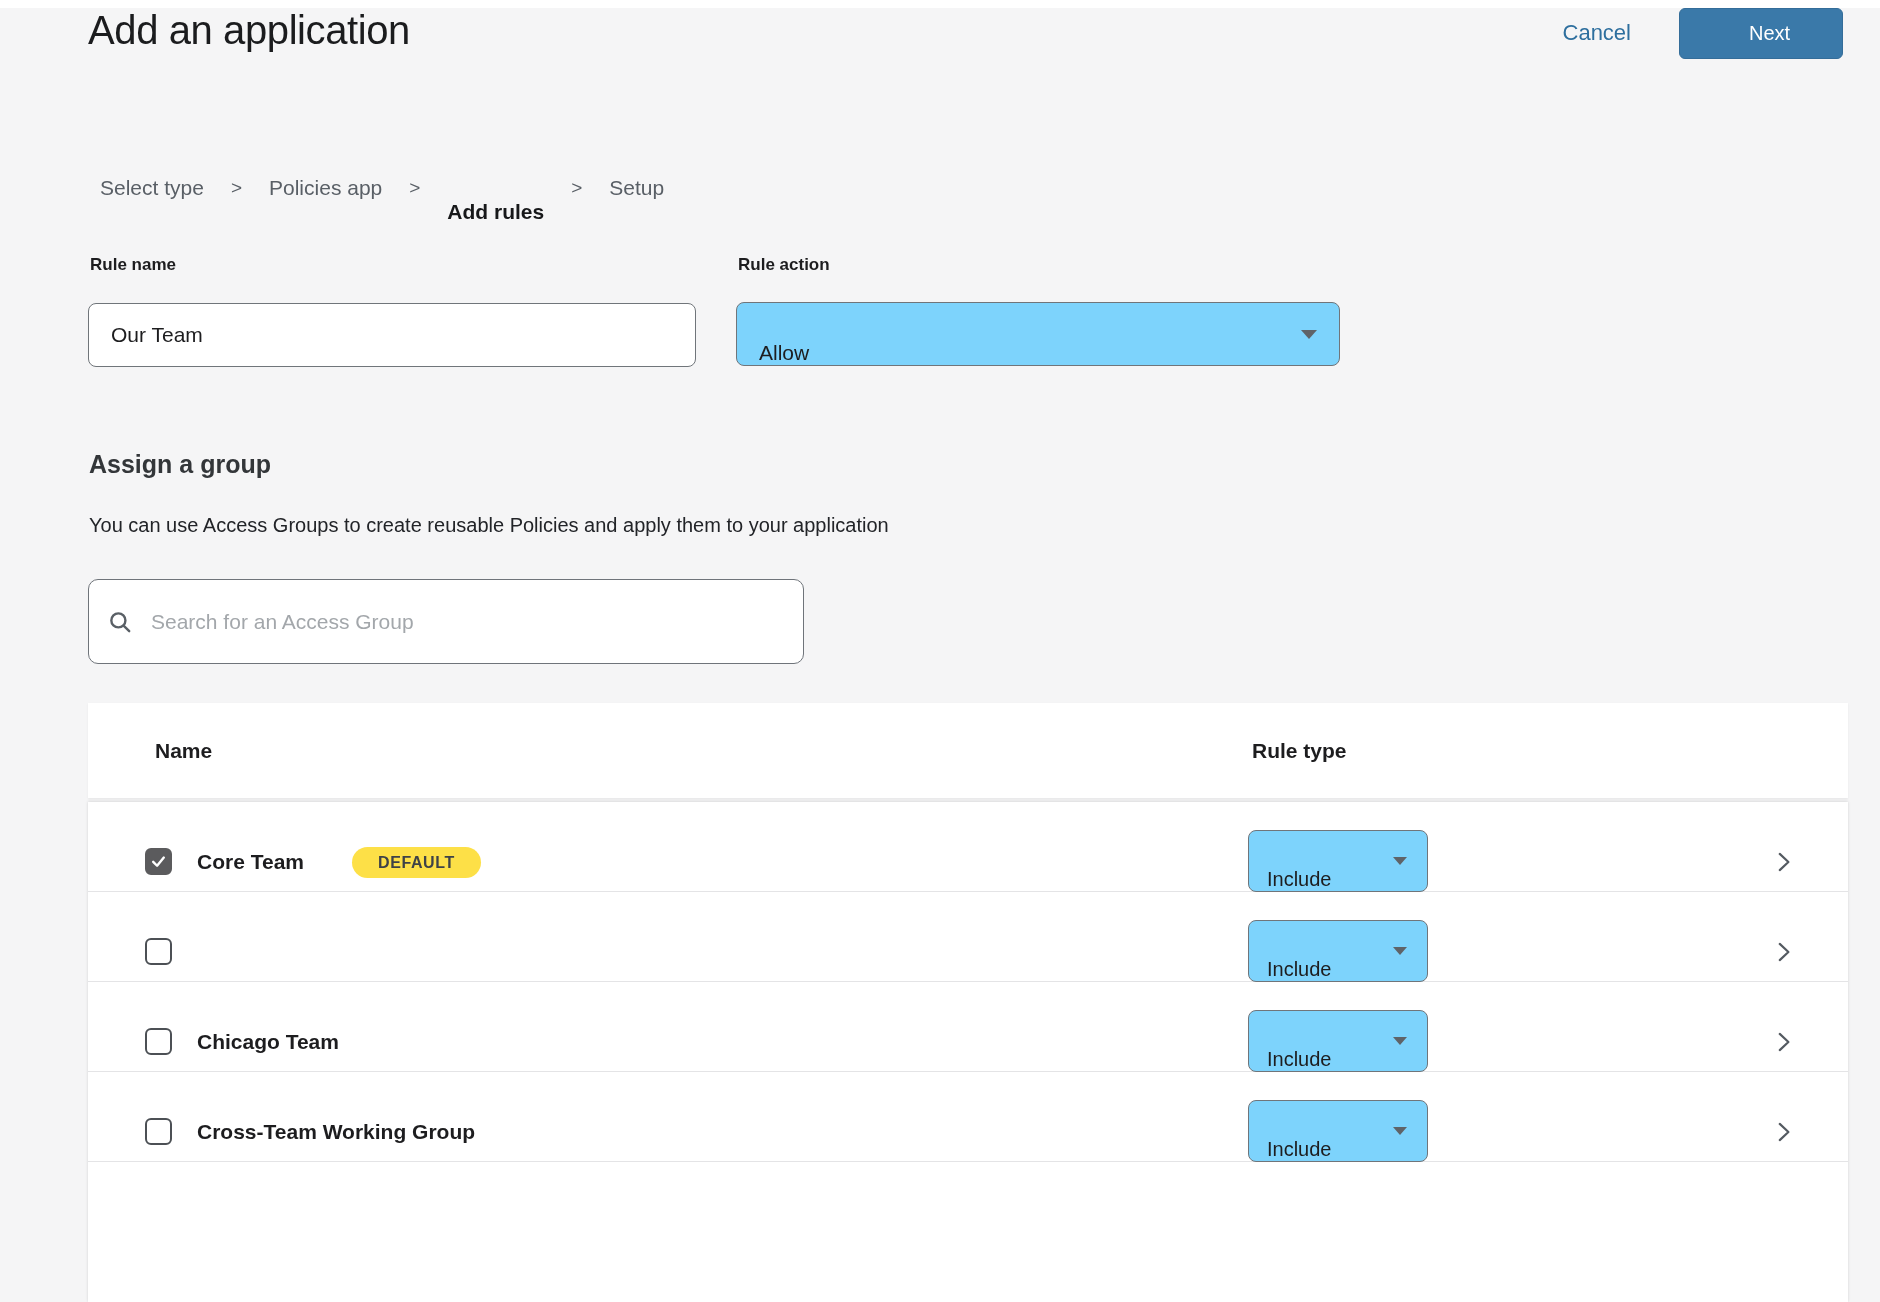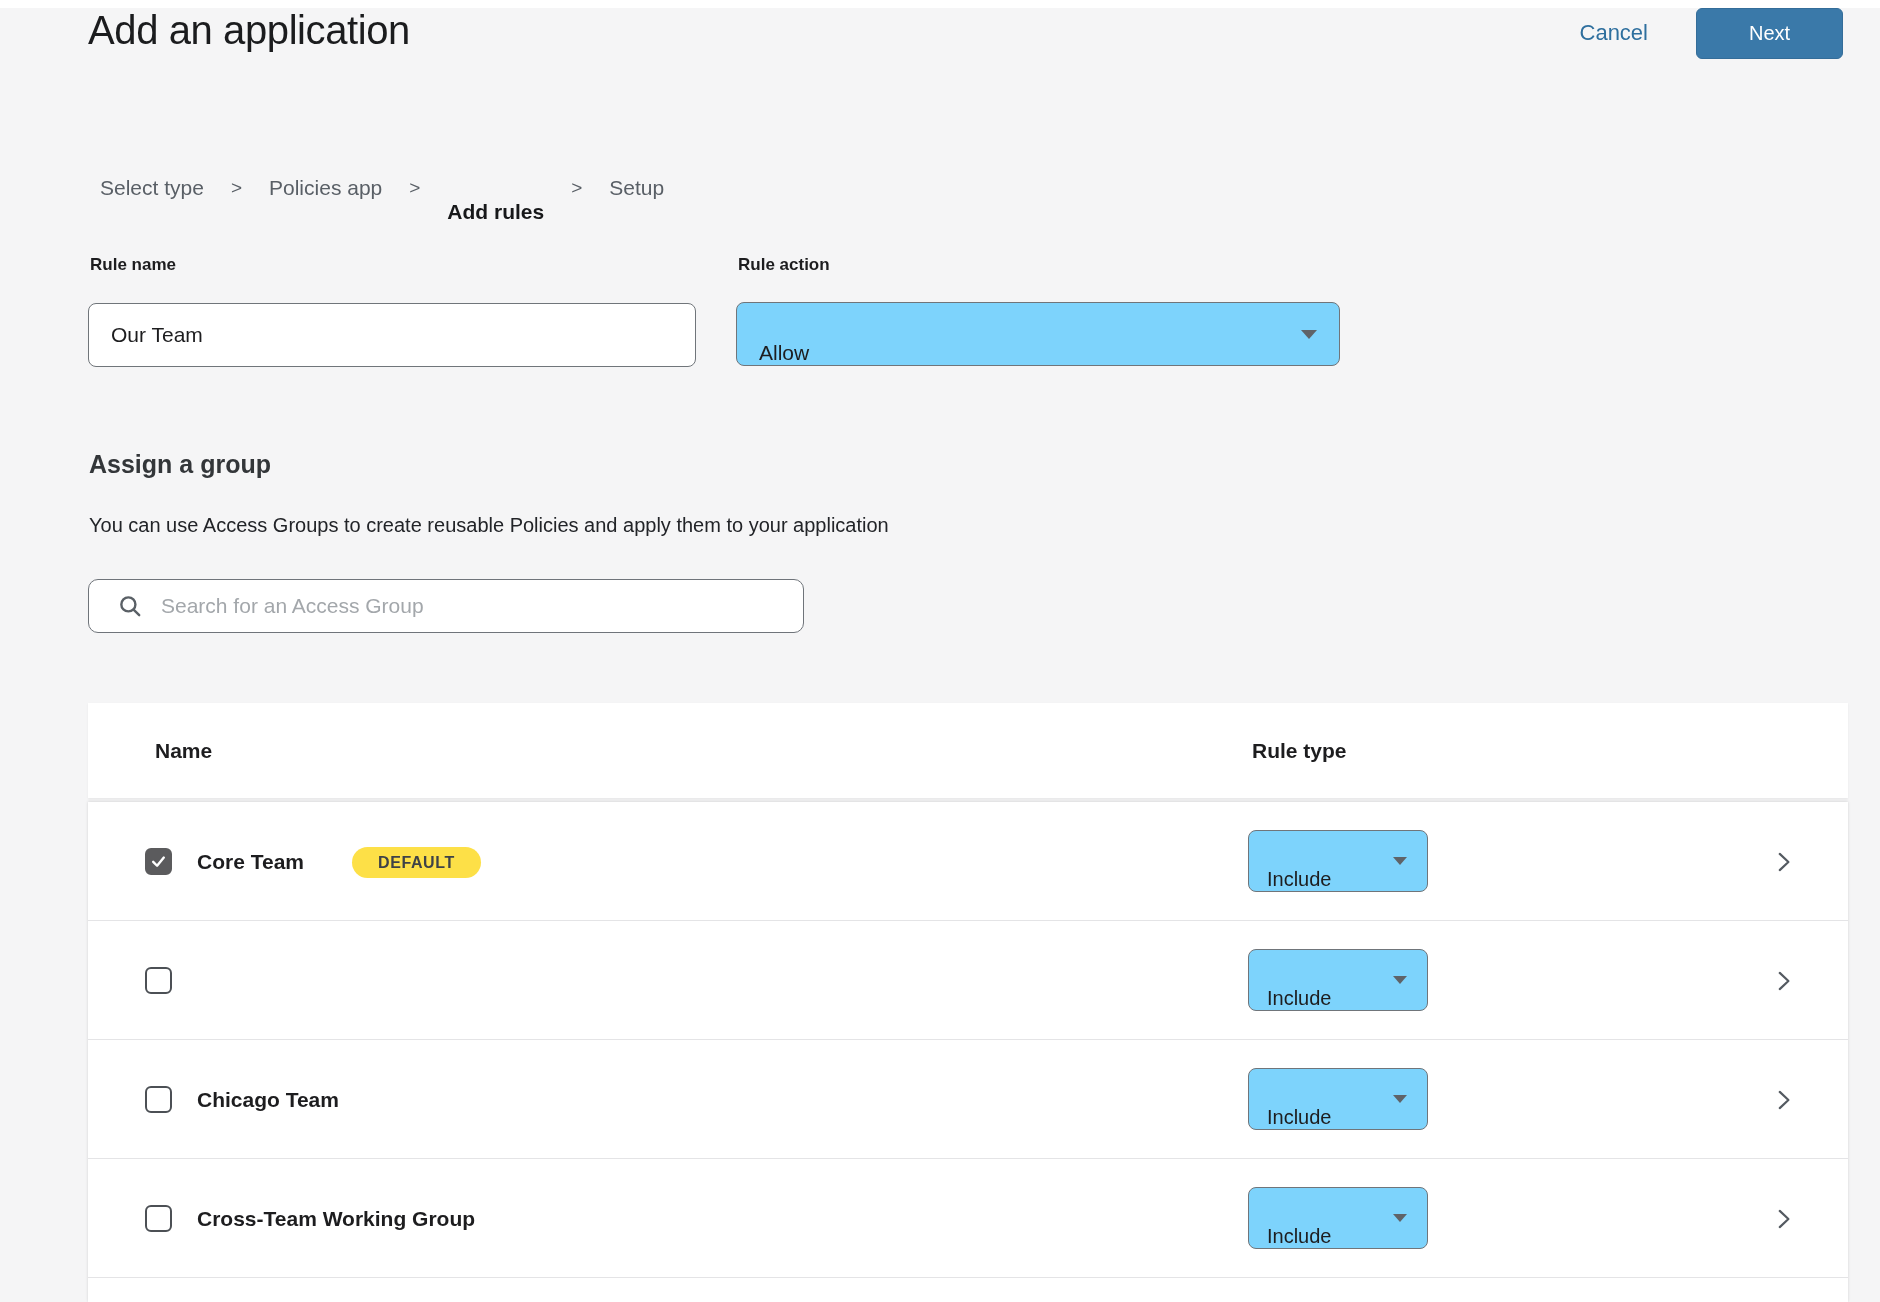--- a/index.html
+++ b/index.html
@@ -19,21 +19,21 @@
     font-size:40px;font-weight:400;letter-spacing:-0.4px;color:#1b1c1e;
   }
   .header-actions{
     position:absolute;top:8px;right:37px;height:50px;
     display:flex;align-items:center;gap:48px;text-align:right;
   }
   .cancel-link{font-size:22px;color:#2e6f9e;cursor:pointer;}
   .next-btn{
     width:145px;height:49px;border:1px solid #346d99;border-radius:6px;
     background:#3a79a9;color:#ffffff;font-size:20px;
-    display:flex;align-items:center;justify-content:center;cursor:pointer;
+    display:flex;align-items:center;justify-content:center;cursor:pointer;padding-left:17px;
   }
 
   
   .breadcrumb{
     position:absolute;left:100px;top:152px;
     display:flex;align-items:center;gap:27px;
     font-size:21px;color:#595f66;
   }
   .breadcrumb .step{color:#595f66;cursor:pointer;}
   .breadcrumb .step.active{color:#17181a;font-weight:700;cursor:default;margin-top:48px;}
@@ -56,23 +56,23 @@
   .rule-action-select{left:736px;top:302px;width:604px;height:64px;padding:0 22px;font-size:21px;}
   .caret{
     width:0;height:0;border-left:8px solid transparent;border-right:8px solid transparent;
     border-top:9px solid #5f6368;position:absolute;right:22px;top:50%;margin-top:-4px;
   }
 
   
   .section-heading{position:absolute;left:89px;top:450px;font-size:25px;font-weight:700;color:#333639;}
   .section-desc{position:absolute;left:89px;top:514px;font-size:20px;color:#222428;}
   .search-box{
-    position:absolute;left:88px;top:579px;width:716px;height:54px;
+    position:absolute;left:88px;top:579px;width:716px;height:85px;
     background:#fff;border:1px solid #6f747a;border-radius:10px;box-sizing:border-box;
-    display:flex;align-items:center;padding:0 28px;gap:16px;
+    display:flex;align-items:center;padding:0 18px;gap:16px;
   }
   .search-box svg{flex:0 0 auto;}
   .search-input{
     border:none;outline:none;flex:1;font-size:21px;color:#1d1d1f;
     font-family:"Liberation Sans", sans-serif;background:transparent;
   }
   .search-input::placeholder{color:#a3a7ab;}
 
   
   .table-header-card{
@@ -83,21 +83,21 @@
   .col-name{position:absolute;left:67px;top:0;height:95px;display:flex;align-items:center;
     font-size:21px;font-weight:700;color:#1d1d1f;}
   .col-rule-type{position:absolute;left:1164px;top:0;height:95px;display:flex;align-items:center;
     font-size:21px;font-weight:700;color:#1d1d1f;}
 
   .table-rows-card{
     position:absolute;left:88px;top:802px;width:1760px;height:500px;
     background:#fff;box-shadow:0 -1px 3px rgba(0,0,0,0.10), 0 1px 2px rgba(0,0,0,0.06);
   }
   .group-row{
-    position:relative;height:119px;box-sizing:border-box;
+    position:relative;height:90px;box-sizing:border-box;
     border-bottom:1px solid #e4e4e6;
     display:flex;align-items:center;
   }
   .row-partial{position:relative;height:24px;background:#fff;}
 
   .checkbox{
     position:absolute;left:57px;top:46px;width:27px;height:27px;box-sizing:border-box;
     border:2px solid #4c5055;border-radius:6px;background:#fff;cursor:pointer;
     display:flex;align-items:center;justify-content:center;
   }

